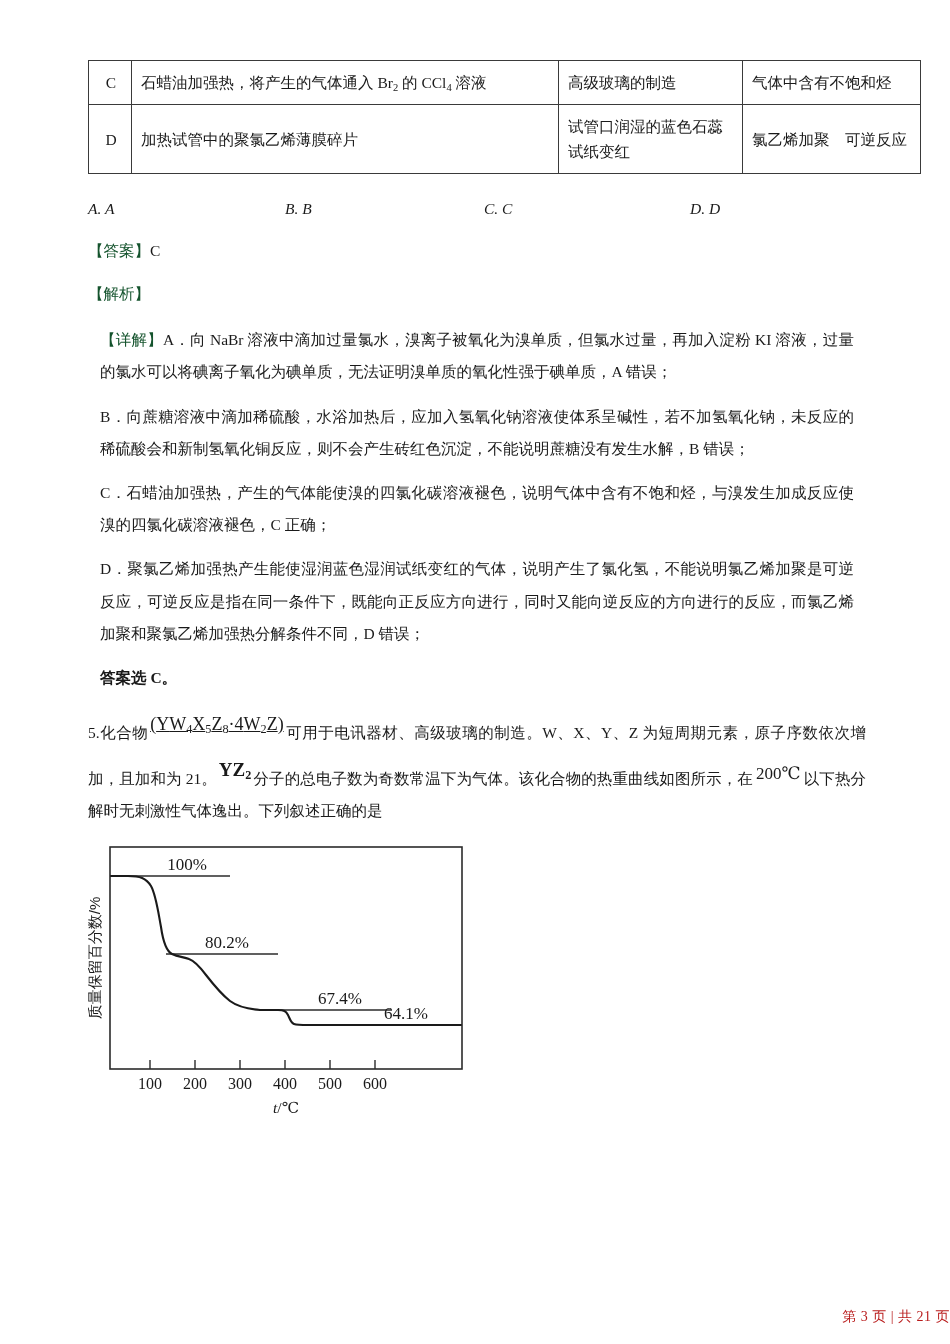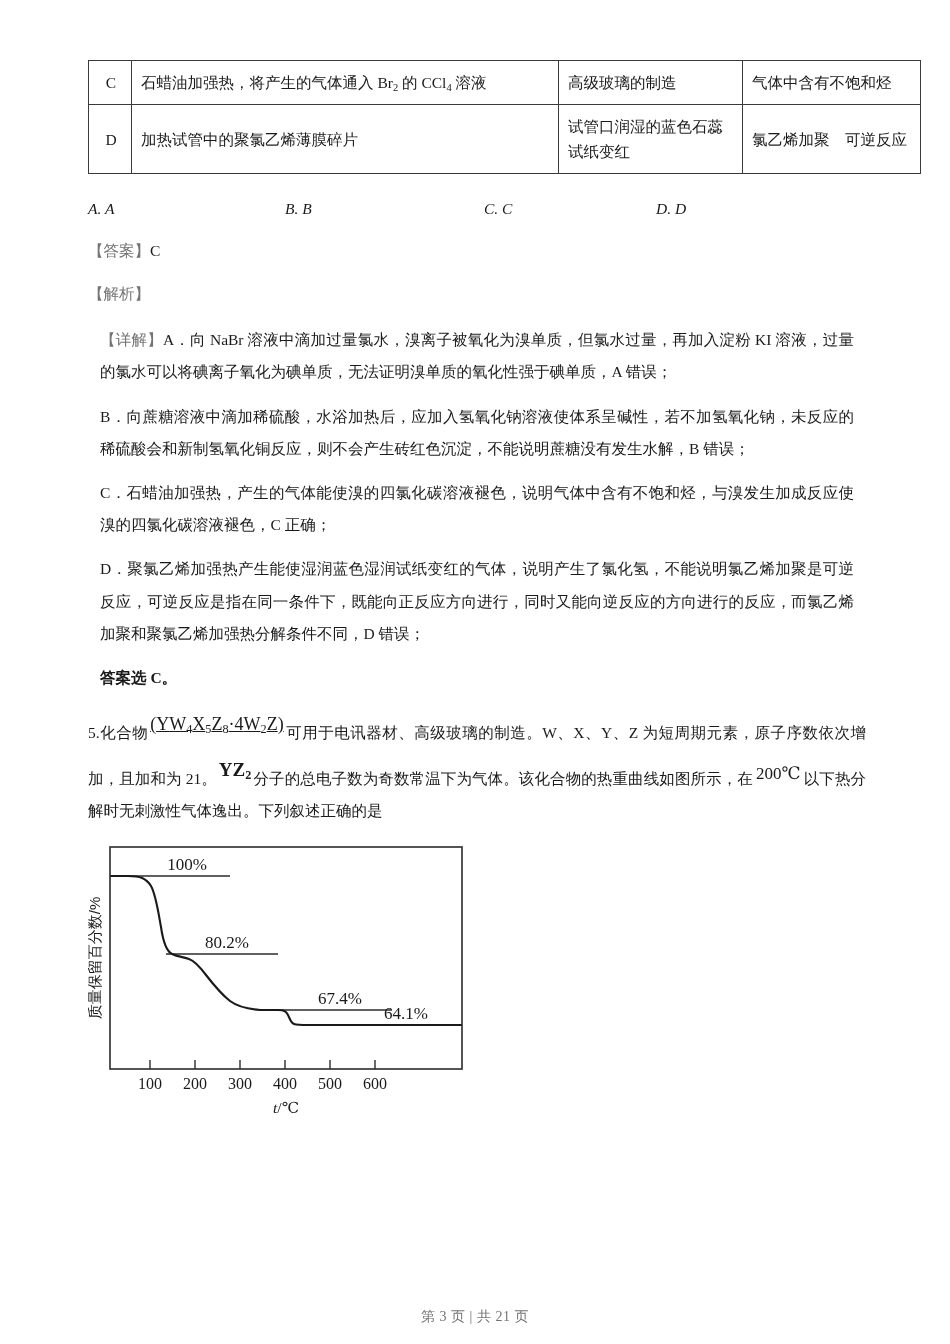--- a/index.html
+++ b/index.html
@@ -67,30 +67,30 @@
   }
   .options .opt {
     position: absolute;
     top: 0;
     white-space: nowrap;
     font-style: italic;
   }
   .opt-a { left: 0px; }
   .opt-b { left: 197px; }
   .opt-c { left: 396px; }
-  .opt-d { left: 568px; }
+  .opt-d { left: 602px; }
 
   
   .marker-line {
     font-size: 15.5px;
     line-height: 2.25;
     margin-top: 8px;
   }
   .marker {
-    color: #737373;
+    color: #14532d;
   }
   .marker-val { color: #1a1a1a; }
 
   
   .para {
     font-size: 15.5px;
     line-height: 2.08;
     margin: 12px;
     text-align: justify;
     text-justify: inter-ideograph;
@@ -138,23 +138,23 @@
     height: 290px;
   }
   .chart-wrap svg { display: block; }
 
   
   .footer {
     position: absolute;
     left: 0;
     right: 0;
     top: 1308px;
-    text-align: center;
+    text-align: right;
     font-size: 14px;
-    color: #737373;
+    color: #b91c1c;
     letter-spacing: 0.5px;
   }
 </style>
 </head>
 <body>
 
 <div class="page">
 
   <div class="content">
 

